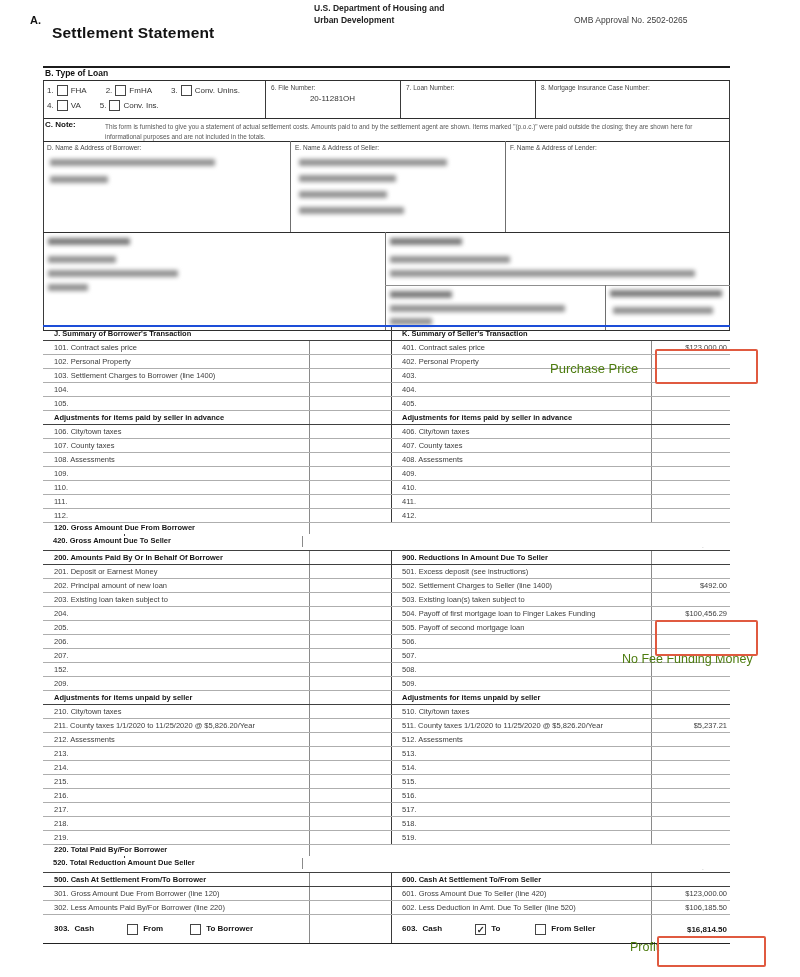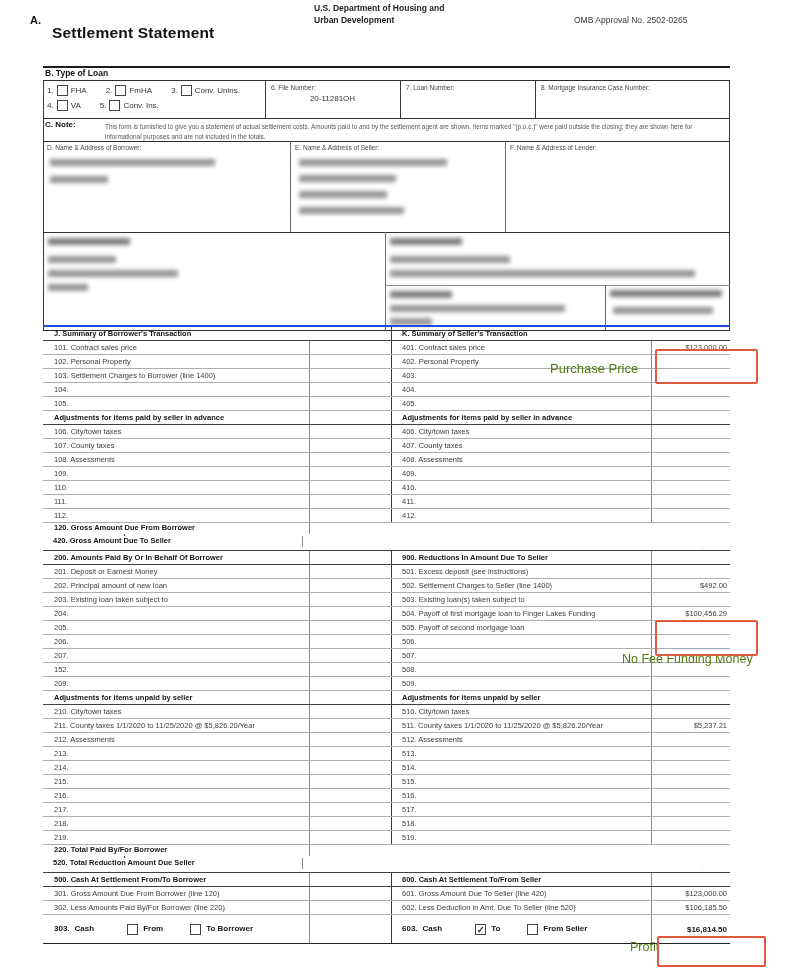--- a/index.html
+++ b/index.html
@@ -461,21 +461,21 @@
         </span>
       </div>
       <div class="cell c2"></div>
       <div class="cell c3">
         <span class="cash-opts">
           <span>603.</span>
           <span style="margin-right:28px;">Cash</span>
           <span class="cb">
               <span class="tick">✓</span>
             </span>
-          <span style="margin-right:22px;">To</span>
+          <span style="margin-right:30px;">To</span>
           <span class="cb"></span>
           <span>From Seller</span>
         </span>
       </div>
       <div class="cell c4">$16,814.50</div>
     </div>
   </div>
 
   <div class="ann ann-purchase">Purchase Price</div>
   <div class="ann ann-payoff">No Fee Funding Money</div>

